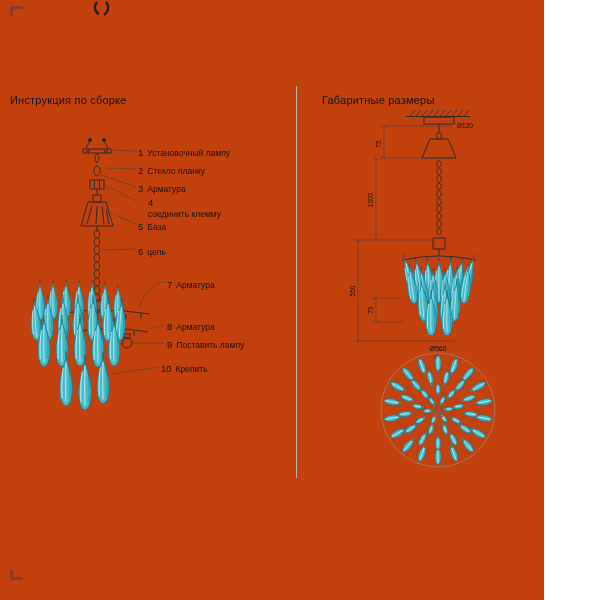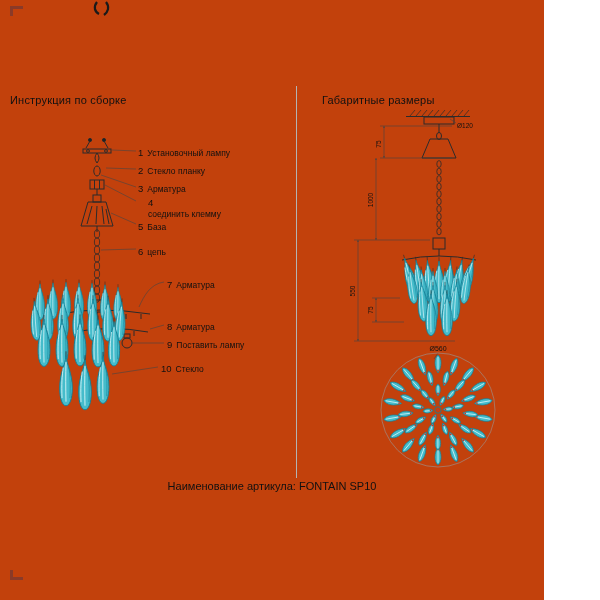--- a/index.html
+++ b/index.html
@@ -502,17 +502,16 @@
   <div class="part" style="left:167px;top:321px">
     <span class="pnum">8</span>
     <span class="ptext">Арматура</span>
   </div>
   <div class="part" style="left:167px;top:339px">
     <span class="pnum">9</span>
     <span class="ptext">Поставить лампу</span>
   </div>
   <div class="part" style="left:161px;top:363px">
     <span class="pnum">10</span>
-    <span class="ptext">Стекло</span>
-  </div>
-
-  <div class="footer">Наименование артикула: FONTAIN SP10</div>
+    <span class="ptext">Крепить</span>
+  </div>
+
 </div>
 
 </body></html>

